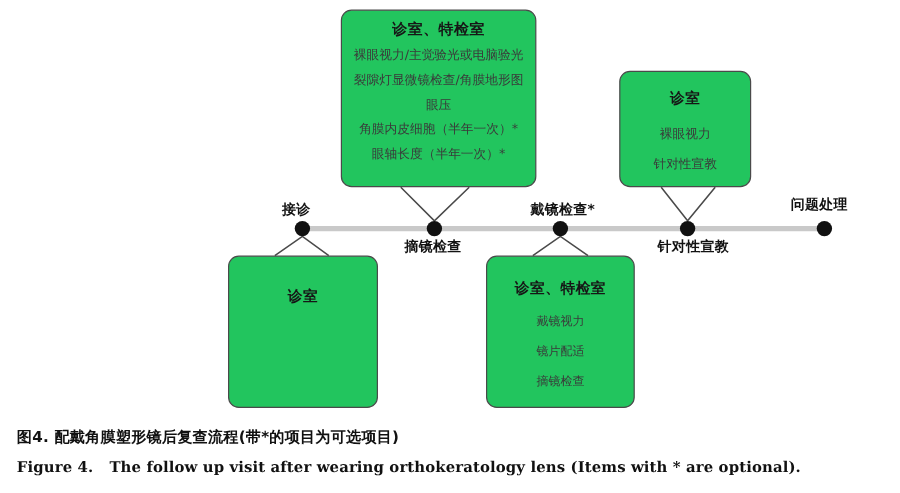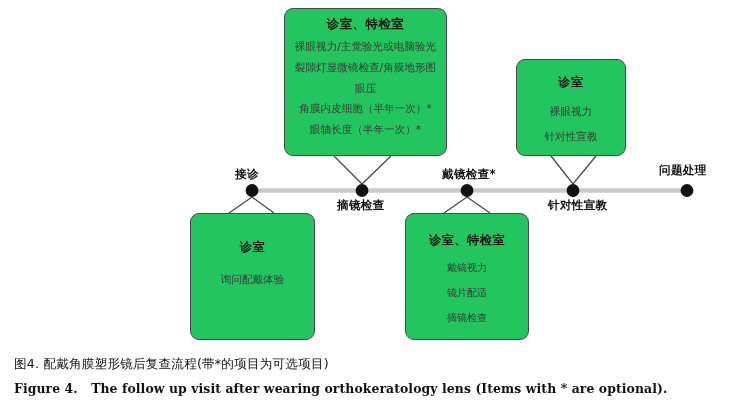--- a/index.html
+++ b/index.html
@@ -105,21 +105,21 @@
 
   
   #caption {
     position: absolute;
     left: 14px;
     top: 356px;
     width: 724px;
   }
   #caption-zh {
     font-size: 12.6px;
-    font-weight: normal;
+    font-weight: bold;
     color: #111111;
     margin-bottom: 8px;
     letter-spacing: 0.2px;
   }
   #caption-en {
     font-family: "DejaVu Serif", "Liberation Serif", serif;
     font-size: 12.4px;
     font-weight: bold;
     color: #111111;
     letter-spacing: 0.1px;
@@ -170,21 +170,20 @@
   </div>
 
   <div class="callout" id="box-clinic-right">
     <div class="box-title">诊室</div>
     <span class="box-line">裸眼视力</span>
     <span class="box-line">针对性宣教</span>
   </div>
 
   <div class="callout" id="box-clinic-left">
     <div class="box-title">诊室</div>
-    <span class="box-line">询问配戴体验</span>
   </div>
 
   <div class="callout" id="box-exam-bottom">
     <div class="box-title">诊室、特检室</div>
     <span class="box-line">戴镜视力</span>
     <span class="box-line">镜片配适</span>
     <span class="box-line">摘镜检查</span>
   </div>
 
 </div>

